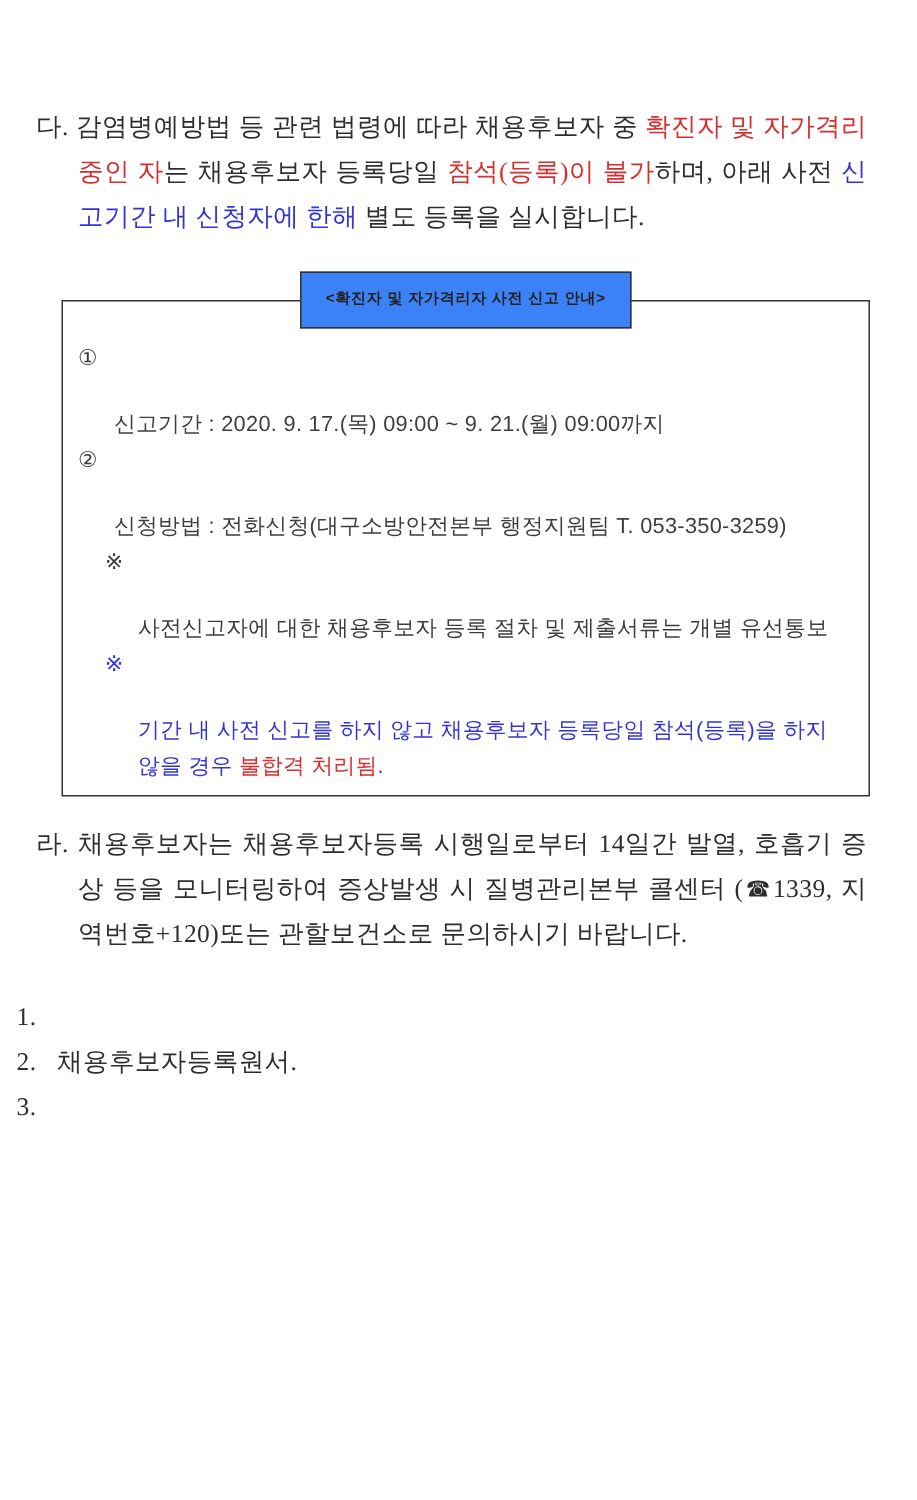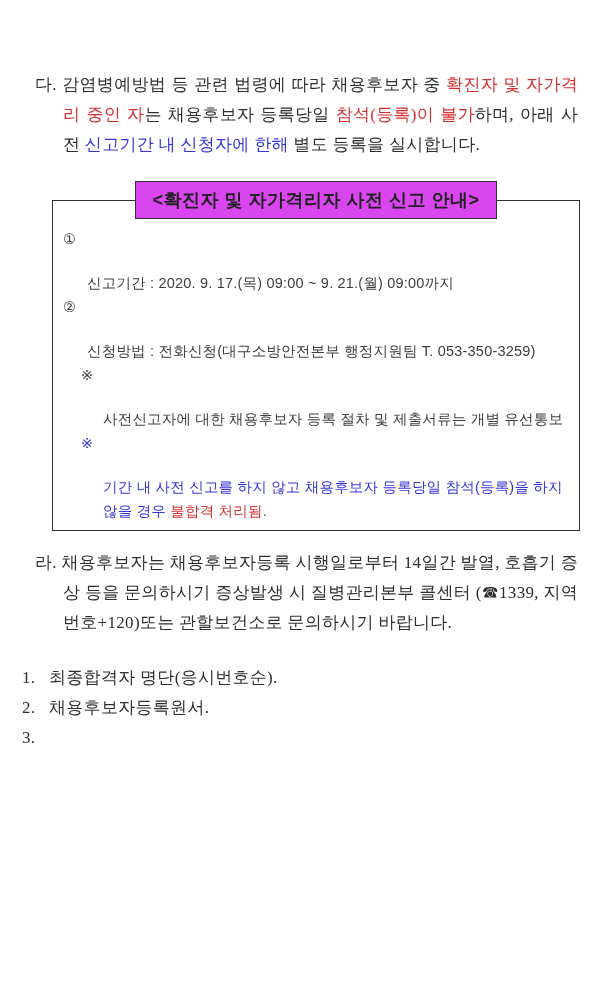--- a/index.html
+++ b/index.html
@@ -9,21 +9,21 @@
   }
   body {
     width: 611px;
     height: 1000px;
     overflow: hidden;
   }
   .page {
     box-sizing: border-box;
     width: 611px;
     height: 868px;
-    padding: 70px 33px 0 35px;
+    padding: 70px 33px 0 24px;
     font-family: "Liberation Serif", "DejaVu Serif", serif;
     font-size: 17px;
     line-height: 30px;
     color: #2e2e2e;
     letter-spacing: 0.3px;
   }
   .para {
     text-align: justify;
   }
   .hang {
@@ -44,24 +44,24 @@
     text-align: center;
     position: relative;
     z-index: 2;
     margin-bottom: -19px;
     line-height: 0;
   }
   .notice-title {
     display: inline-block;
     box-sizing: border-box;
     border: 1.5px solid #333333;
-    background: #d946ef;
+    background: #3b82f6;
     padding: 9px 16px;
     font-family: "Liberation Sans", "DejaVu Sans", sans-serif;
-    font-size: 18px;
+    font-size: 10px;
     font-weight: bold;
     line-height: 18px;
     color: #222222;
     letter-spacing: 0.5px;
   }
   .notice-box {
     border: 1.5px solid #333333;
     padding: 26px 10px 7px 10px;
     font-family: "Liberation Sans", "DejaVu Sans", sans-serif;
     font-size: 14.5px;
@@ -123,29 +123,28 @@
       <div class="nrow sub">
         <span class="nmark c-blue">※</span>
         <span class="ntext"><span class="c-blue">기간 내 사전 신고를 하지 않고 채용후보자 등록당일 참석(등록)을 하지 않을 경우 </span><span class="c-red">불합격 처리됨</span><span class="c-blue">.</span></span>
       </div>
     </div>
   </div>
 
   <div class="para hang para-ra">
     <span class="marker">라.</span>
     <span>
-      <span class="c-black">채용후보자는 채용후보자등록 시행일로부터 14일간 발열, 호흡기 증상 등을 문의하시기 증상발생 시 질병관리본부 콜센터 (</span><span class="c-black">☎</span><span class="c-black">1339, 지역번호+120)또는 관할보건소로 문의하시기 바랍니다.</span>
+      <span class="c-black">채용후보자는 채용후보자등록 시행일로부터 14일간 발열, 호흡기 증상 등을 모니터링하여 증상발생 시 질병관리본부 콜센터 (</span><span class="c-black">☎</span><span class="c-black">1339, 지역번호+120)또는 관할보건소로 문의하시기 바랍니다.</span>
     </span>
   </div>
 
   <div class="attach">
     <div class="attach-items">
       <div class="attach-row">
         <span class="attach-num">1.</span>
-        <span>최종합격자 명단(응시번호순).</span>
       </div>
       <div class="attach-row">
         <span class="attach-num">2.</span>
         <span>채용후보자등록원서.</span>
       </div>
       <div class="attach-row">
         <span class="attach-num">3.</span>
       </div>
     </div>
   </div>

